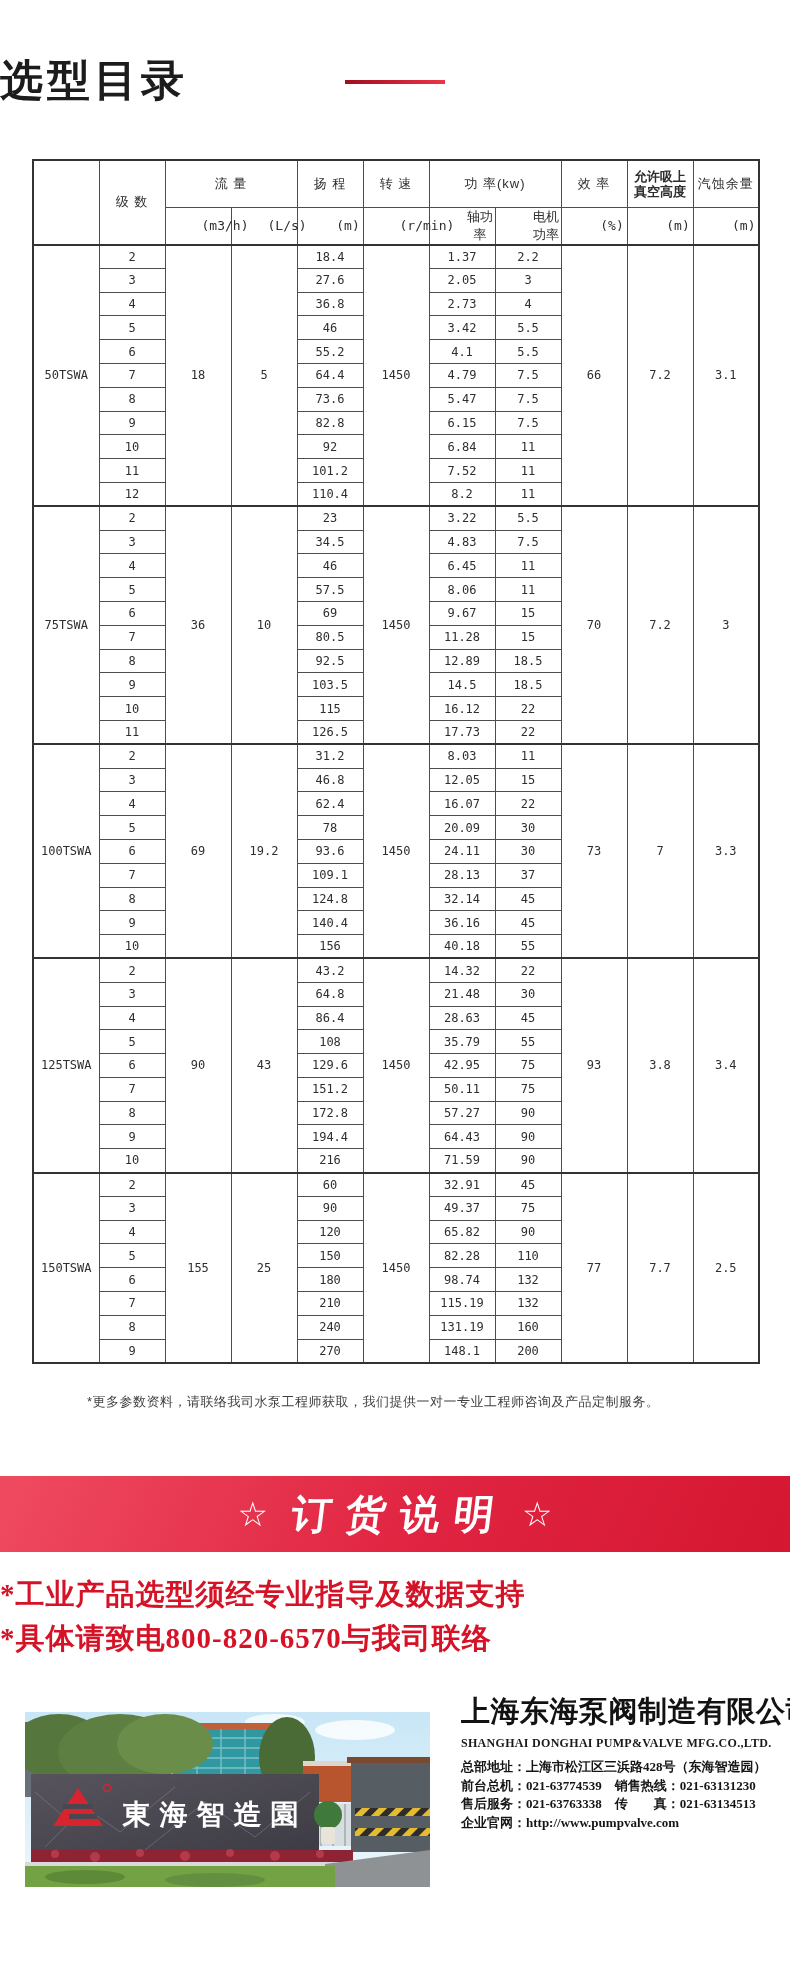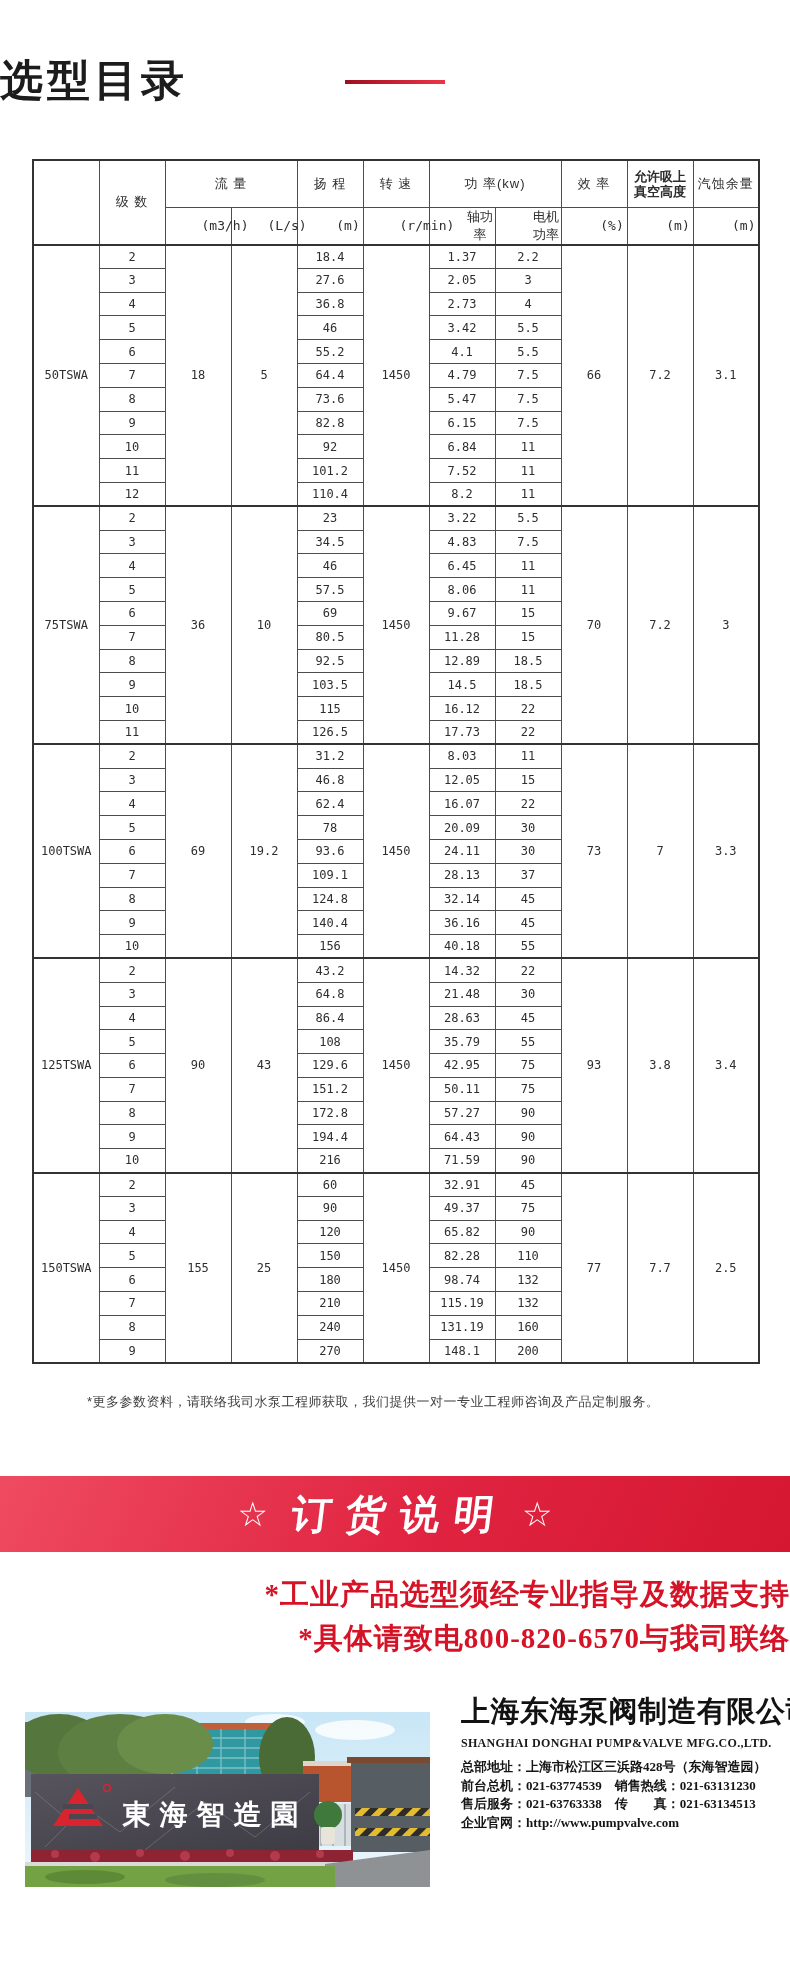--- a/index.html
+++ b/index.html
@@ -30,21 +30,21 @@
   
   .note{position:absolute;top:1393px;left:50px;font-size:13px;color:#3f3f3f;letter-spacing:0.5px;margin-left:37px;}
   
   .banner{position:absolute;top:1476px;left:0;width:790px;height:76px;
     background:linear-gradient(115deg,#ef4b60 0%,#e02340 55%,#d51731 100%);
     display:flex;align-items:center;justify-content:center;}
   .banner .star{color:#ffffff;font-size:34px;line-height:1;margin:0 14px;}
   .banner .banner-text{color:#ffffff;font-size:40px;font-weight:bold;letter-spacing:14px;
     display:inline-block;transform:skewX(-7deg);padding-left:10px;}
   
-  .notices{position:absolute;top:1572px;left:0;width:790px;text-align:right;
+  .notices{position:absolute;top:1572px;left:0;width:790px;text-align:left;
     color:#d51226;font-weight:bold;font-family:"Liberation Serif",serif;
     font-size:29px;line-height:44px;letter-spacing:1px;}
   
   .factory-photo{position:absolute;top:1712px;left:25px;width:405px;height:175px;}
   .footer-info{position:absolute;top:1692px;left:445px;width:340px;margin-left:16px;}
   .company-cn{font-size:29px;font-weight:900;color:#121212;white-space:nowrap;letter-spacing:0.5px;}
   .company-en{font-size:12px;font-weight:bold;font-family:"Liberation Serif",serif;
     color:#1a1a1a;margin-top:4px;white-space:nowrap;letter-spacing:0.3px;}
   .hotline{font-size:20px;font-weight:bold;font-family:"Liberation Serif",serif;
     color:#e50012;margin-top:8px;white-space:nowrap;}

